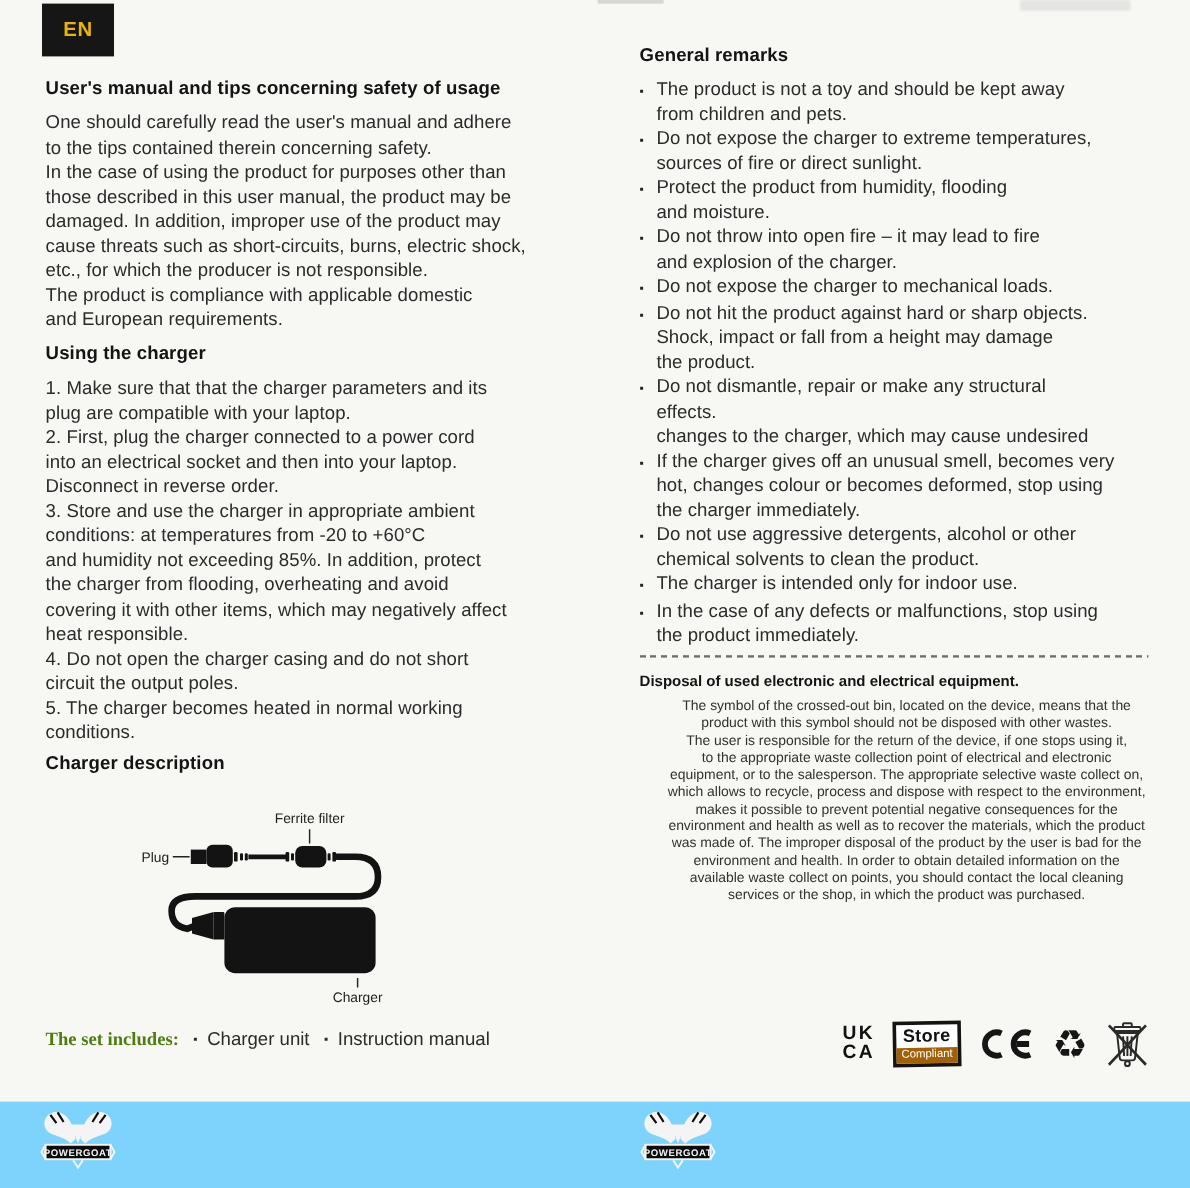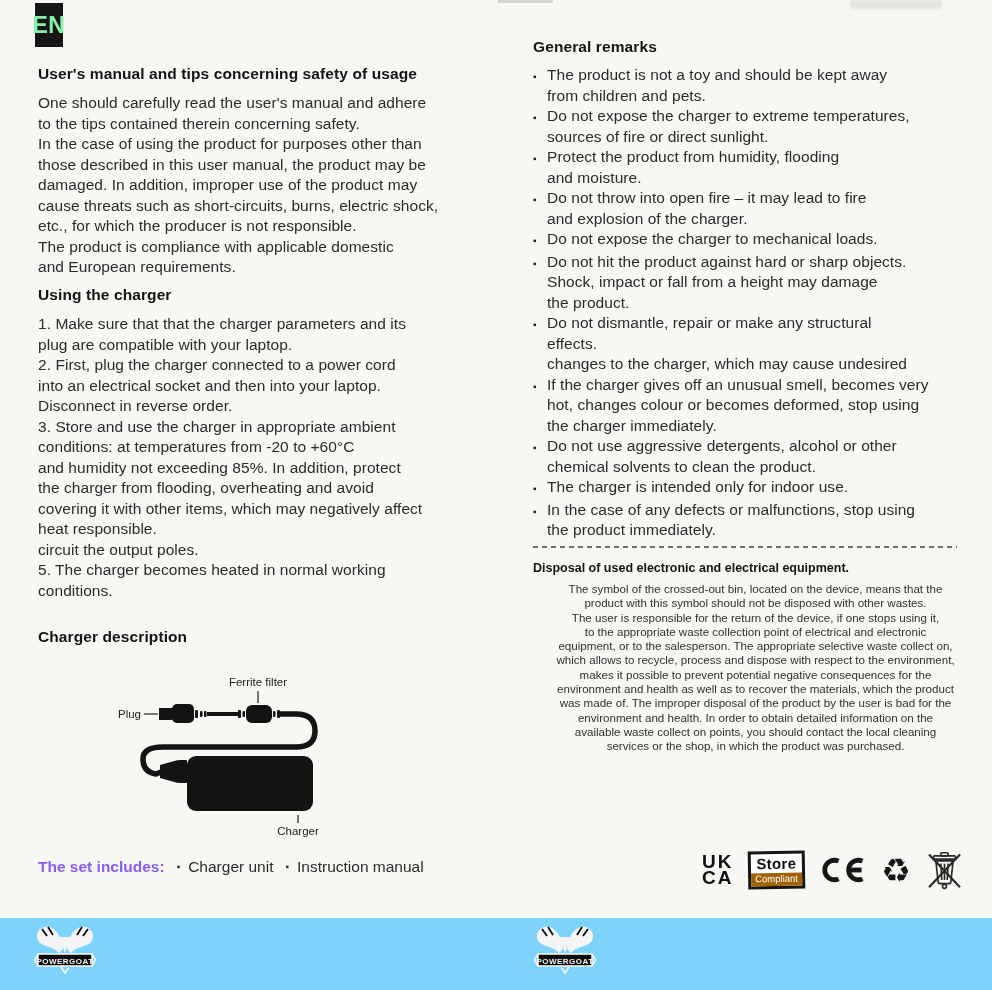--- a/index.html
+++ b/index.html
@@ -5,48 +5,48 @@
   html,body{margin:0;padding:0;}
   body{
     width:992px;height:990px;position:relative;overflow:hidden;
     background:#f7f7f4;
     font-family:"Liberation Sans", sans-serif;
     color:#2b2b2b;
   }
   .abs{position:absolute;}
   
   .en-badge{
-    left:35px;top:3px;width:28px;height:44px;background:#161616;color:#86efac;
+    left:35px;top:3px;width:60px;height:44px;background:#161616;color:#eab308;
     display:flex;align-items:center;justify-content:center;
-    font-size:23px;font-weight:700;letter-spacing:.5px;
+    font-size:17px;font-weight:700;letter-spacing:.5px;
   }
   
   .h1{font-size:15.5px;font-weight:700;color:#141414;letter-spacing:.1px;white-space:nowrap;}
   
   .body-text{font-size:15.5px;line-height:20.5px;color:#2b2b2b;letter-spacing:.05px;}
   .ln{white-space:nowrap;}
   
   .bullets{width:440px;}
   .bullet{display:flex;align-items:flex-start;}
   .bmark{width:14px;flex:0 0 14px;font-size:10px;padding-top:2px;color:#222;}
   .btext{flex:1;}
   
   .dashed{
     height:2px;width:424px;
     background:repeating-linear-gradient(90deg,#6f6f6f 0 5px,transparent 5px 9px);
   }
   .small-h{font-size:12.5px;font-weight:700;color:#141414;white-space:nowrap;}
   .small-text{font-size:11.6px;line-height:14.3px;color:#303030;}
   
   .incl{font-size:15.5px;color:#2b2b2b;white-space:nowrap;display:flex;align-items:baseline;}
-  .incl .lbl{font-weight:700;color:#8b5cf6;}
+  .incl .lbl{font-weight:700;color:#4d7c0f;font-family:Liberation Serif, serif;}
   .imark{font-size:10px;margin:0 8px 0 12px;position:relative;top:-2px;}
   
   .logos{left:702px;top:846px;display:flex;align-items:center;gap:15px;height:48px;}
-  .ukca{font-weight:700;font-size:19px;line-height:16px;letter-spacing:2px;color:#111;text-align:left;}
+  .ukca{font-weight:700;font-size:16px;line-height:16px;letter-spacing:2px;color:#111;text-align:left;}
   .rohs{border:3px solid #141414;text-align:center;transform:rotate(-1deg);background:#fff;}
   .rohs-top{padding:0 5px;font-size:15px;font-weight:800;color:#111;letter-spacing:.3px;line-height:19px;}
   .rohs-bottom{background:#a16207;color:#fff;font-size:9.5px;padding:1px 4px 2px;line-height:10px;}
   .recycle{font-size:33px;line-height:1;color:#161616;}
   
   .footer{left:0;top:918px;width:992px;height:72px;background:#7dd3fc;}
   .artifact1{left:850px;top:0;width:92px;height:9px;background:#e4e4e2;filter:blur(1px);}
   .artifact2{left:498px;top:0;width:55px;height:3px;background:#d6d6d4;}
   svg text{font-family:"Liberation Sans", sans-serif;}
 </style>
@@ -79,20 +79,21 @@
     <div class="ln">plug are compatible with your laptop.</div>
     <div class="ln">2. First, plug the charger connected to a power cord</div>
     <div class="ln">into an electrical socket and then into your laptop.</div>
     <div class="ln">Disconnect in reverse order.</div>
     <div class="ln">3. Store and use the charger in appropriate ambient</div>
     <div class="ln">conditions: at temperatures from -20 to +60°C</div>
     <div class="ln">and humidity not exceeding 85%. In addition, protect</div>
     <div class="ln">the charger from flooding, overheating and avoid</div>
     <div class="ln">covering it with other items, which may negatively affect</div>
     <div class="ln">heat responsible.</div>
+    <div class="ln">4. Do not open the charger casing and do not short</div>
     <div class="ln">circuit the output poles.</div>
     <div class="ln">5. The charger becomes heated in normal working</div>
     <div class="ln">conditions.</div>
   </div>
 
 <div class="abs h1" style="left:38px;top:628px;">Charger description</div>
 
 <svg class="abs" style="left:108px;top:664px;" width="234" height="178" viewBox="108 664 234 178">
 
   <text x="258" y="686" text-anchor="middle" font-size="11.5" fill="#222">Ferrite filter</text>

